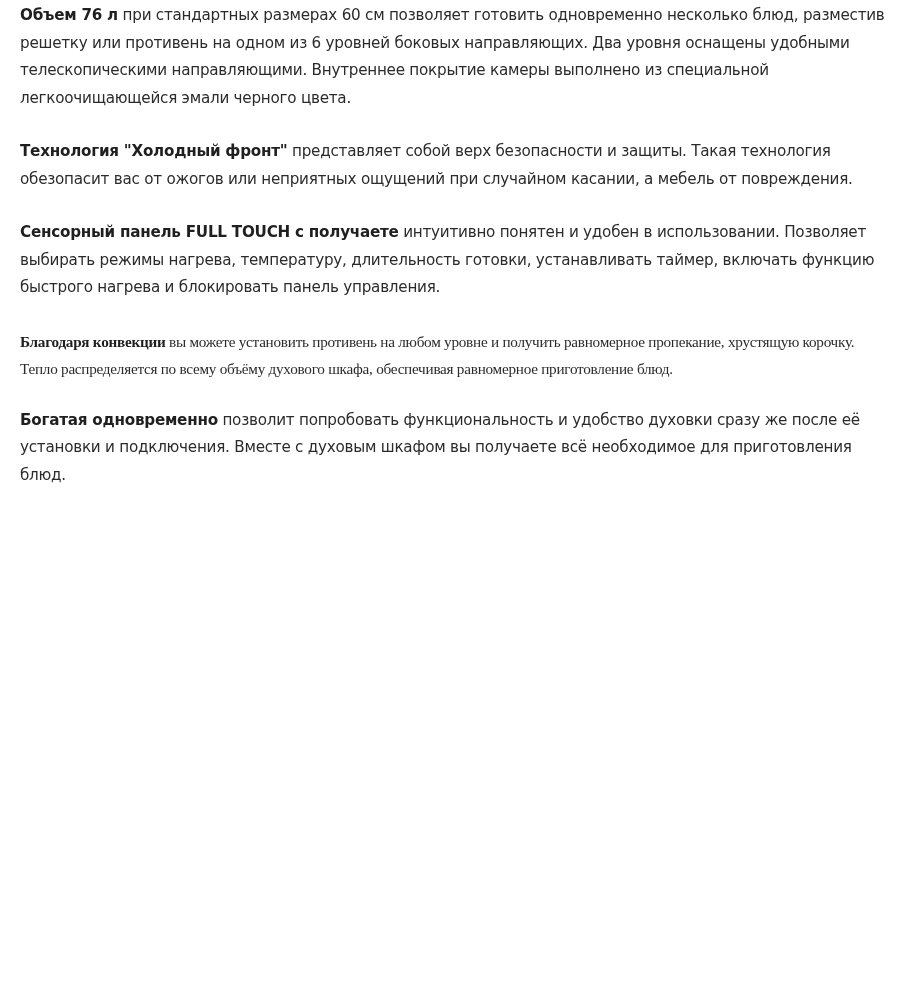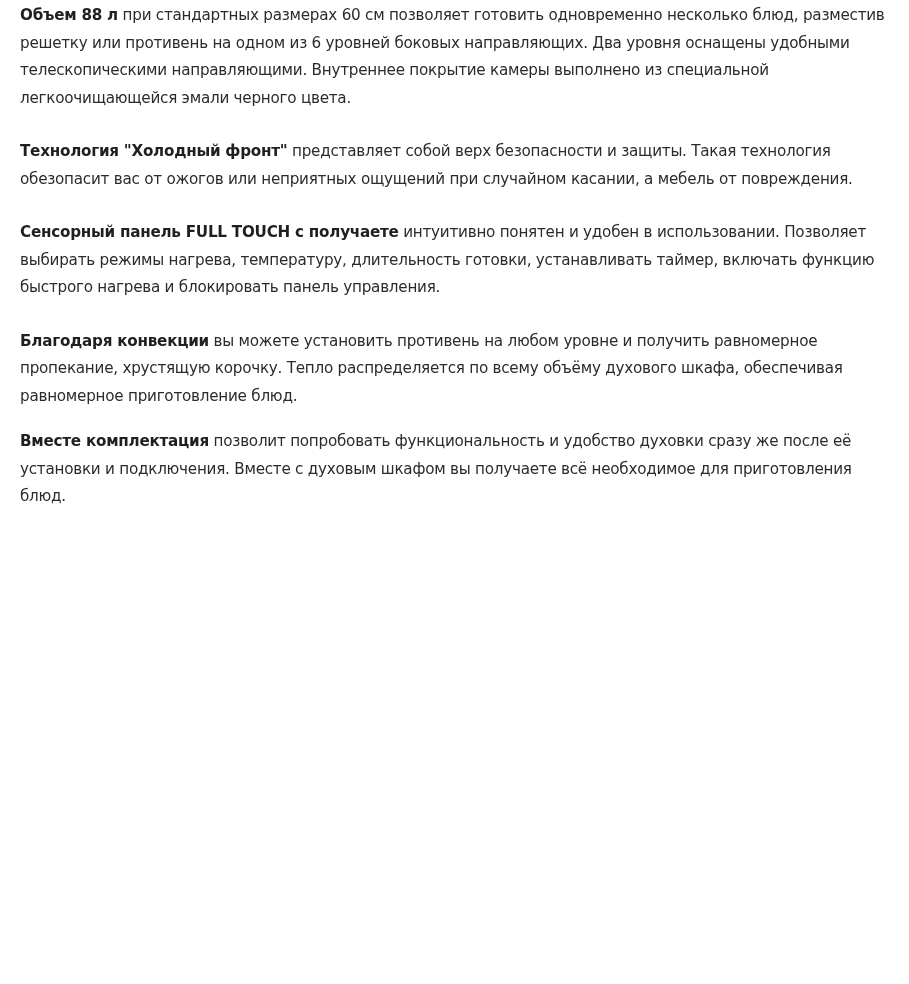--- a/index.html
+++ b/index.html
@@ -7,24 +7,24 @@
     width: 909px; height: 984px; overflow: hidden;
     font-family: "DejaVu Sans", sans-serif;
     color: #2b2b2b;
     font-size: 15.2px;
     letter-spacing: -0.25px;
   }
   .content { padding: 2px 0 0 20px; width: 875px; }
   p { margin: 0; line-height: 27.5px; }
   p b { font-weight: bold; color: #1f1f1f; }
   .gap-lg { margin-bottom: 26px; }
-  .gap-sm { margin-bottom: 18px; }
+  .gap-sm { margin-bottom: 24px; font-family: Liberation Serif, serif; }
 </style>
 </head>
 <body>
 
 <div class="content">
-  <p class="gap-lg"><b>Объем 88 л</b><span> при стандартных размерах 60 см позволяет готовить одновременно несколько блюд, разместив решетку или противень на одном из 6 уровней боковых направляющих. Два уровня оснащены удобными телескопическими направляющими. Внутреннее покрытие камеры выполнено из специальной легкоочищающейся эмали черного цвета.</span></p>
+  <p class="gap-lg"><b>Объем 76 л</b><span> при стандартных размерах 60 см позволяет готовить одновременно несколько блюд, разместив решетку или противень на одном из 6 уровней боковых направляющих. Два уровня оснащены удобными телескопическими направляющими. Внутреннее покрытие камеры выполнено из специальной легкоочищающейся эмали черного цвета.</span></p>
   <p class="gap-lg"><b>Технология "Холодный фронт"</b><span> представляет собой верх безопасности и защиты. Такая технология обезопасит вас от ожогов или неприятных ощущений при случайном касании, а мебель от повреждения.</span></p>
   <p class="gap-lg"><b>Сенсорный панель FULL TOUCH с получаете</b><span> интуитивно понятен и удобен в использовании. Позволяет выбирать режимы нагрева, температуру, длительность готовки, устанавливать таймер, включать функцию быстрого нагрева и блокировать панель управления.</span></p>
   <p class="gap-sm"><b>Благодаря конвекции</b><span> вы можете установить противень на любом уровне и получить равномерное пропекание, хрустящую корочку. Тепло распределяется по всему объёму духового шкафа, обеспечивая равномерное приготовление блюд.</span></p>
-  <p><b>Вместе комплектация</b><span> позволит попробовать функциональность и удобство духовки сразу же после её установки и подключения. Вместе с духовым шкафом вы получаете всё необходимое для приготовления блюд.</span></p>
+  <p><b>Богатая одновременно</b><span> позволит попробовать функциональность и удобство духовки сразу же после её установки и подключения. Вместе с духовым шкафом вы получаете всё необходимое для приготовления блюд.</span></p>
 </div>
 
 </body></html>

